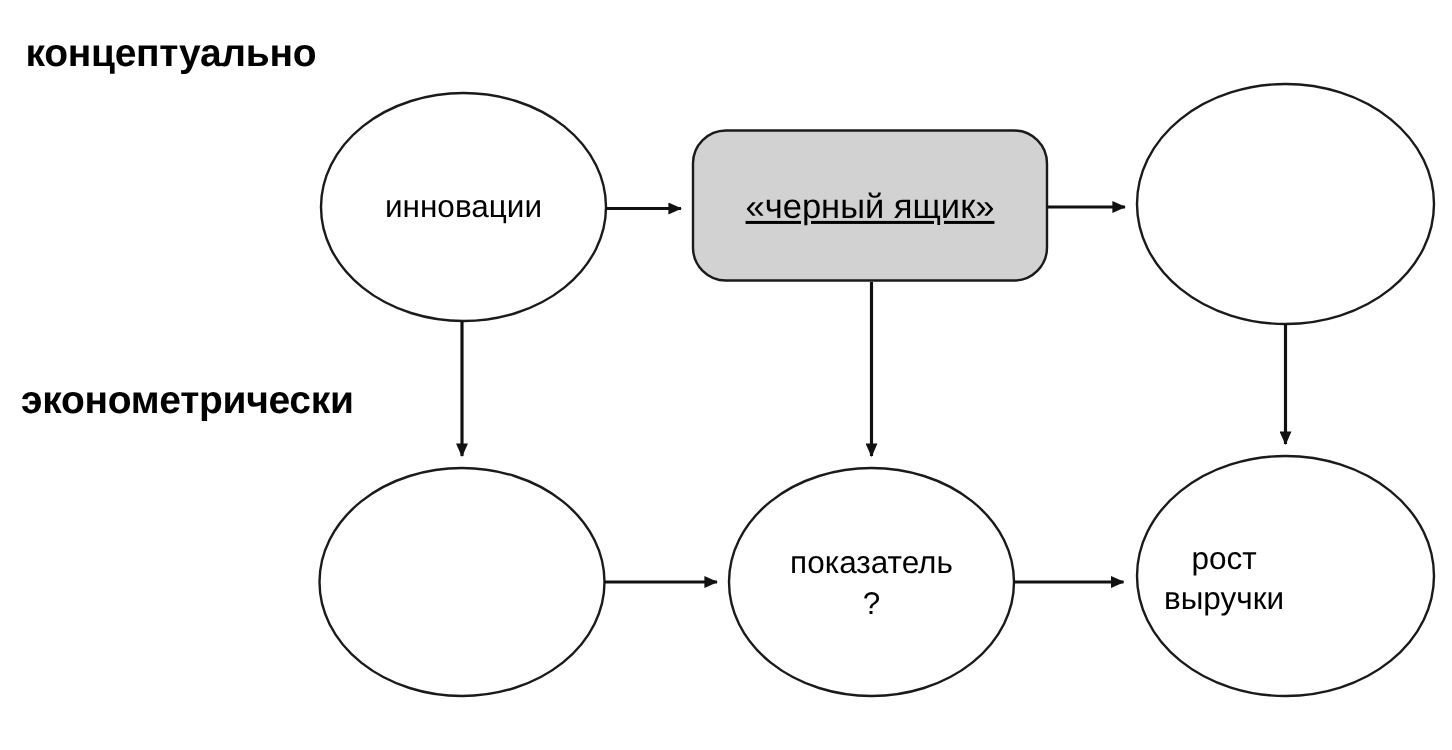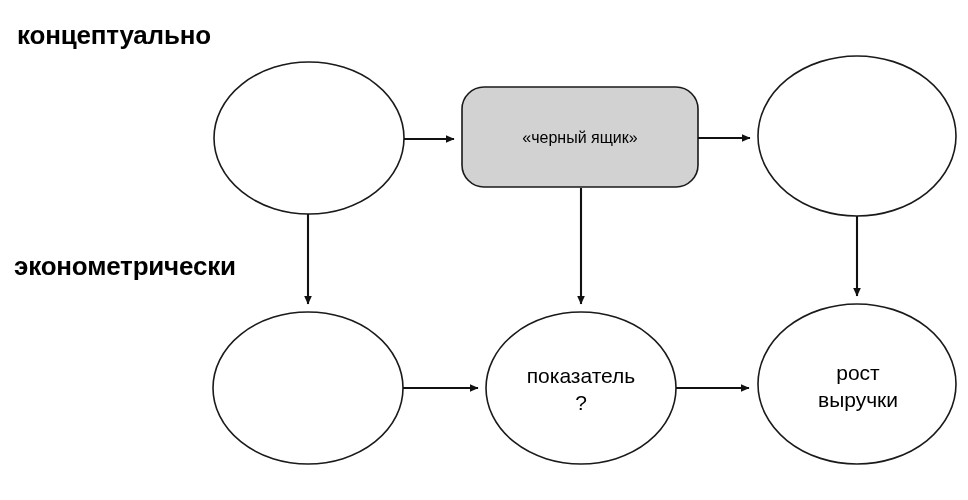--- a/index.html
+++ b/index.html
@@ -40,21 +40,21 @@
     position: absolute;
     font-family: "Liberation Sans", sans-serif;
     font-size: 21px;
     color: #000000;
     text-align: center;
     line-height: 1.28;
     white-space: pre-line;
     transform: translate(-50%, -50%);
     pointer-events: none;
   }
-  .node-text.box-text { font-size: 16px; }
+  .node-text.box-text { font-size: 23px; text-decoration: underline; }
 </style>
 </head>
 <body>
 
 <div id="canvas">
 
   <svg id="diagram-svg" viewBox="0 0 968 500" xmlns="http://www.w3.org/2000/svg">
     <defs>
       <marker id="arrowhead" markerWidth="9" markerHeight="8" refX="8.4" refY="4" orient="auto" markerUnits="userSpaceOnUse">
         <path d="M0,0 L9,4 L0,8 z" fill="#111111"></path>
@@ -83,24 +83,25 @@
       <line x1="857" y1="216" x2="857" y2="296" marker-end="url(#arrowhead)"></line>
       <line x1="403" y1="388" x2="478" y2="388" marker-end="url(#arrowhead)"></line>
       <line x1="676" y1="388" x2="749" y2="388" marker-end="url(#arrowhead)"></line>
     </g>
   </svg>
 
   <div class="row-label" id="label-conceptual">концептуально</div>
 
   <div class="row-label" id="label-econometric">эконометрически</div>
 
+  <div class="node-text" style="left:309px; top:139px;">инновации</div>
 
   <div class="node-text box-text" style="left:580px; top:138px;">«черный ящик»</div>
 
 
 
   <div class="node-text" style="left:581px; top:390px;text-align:center;">показатель
 ?</div>
 
-  <div class="node-text" style="left:858px; top:387px;text-align:center;">рост
+  <div class="node-text" style="left:816px; top:387px;text-align:center;">рост
 выручки</div>
 
 </div>
 
 </body></html>

